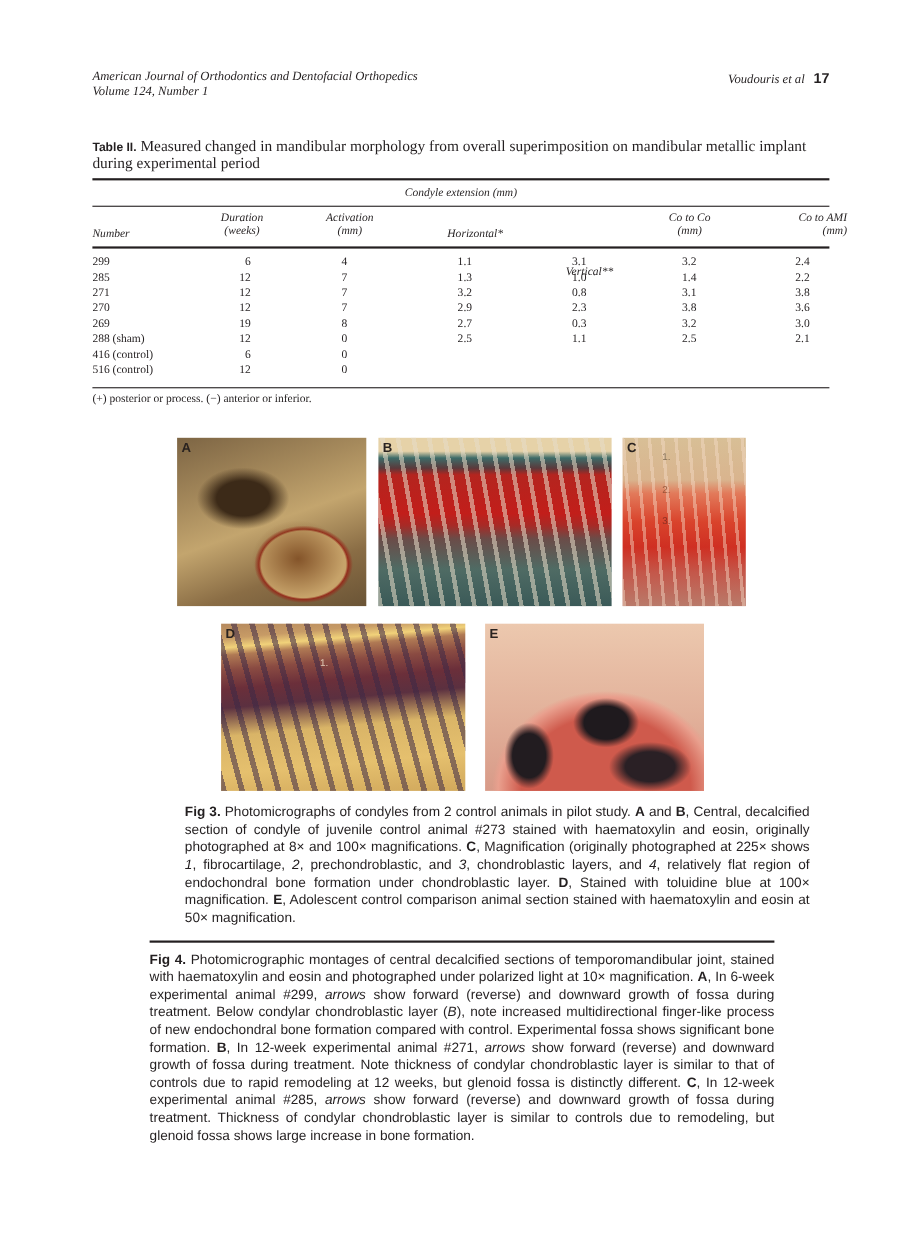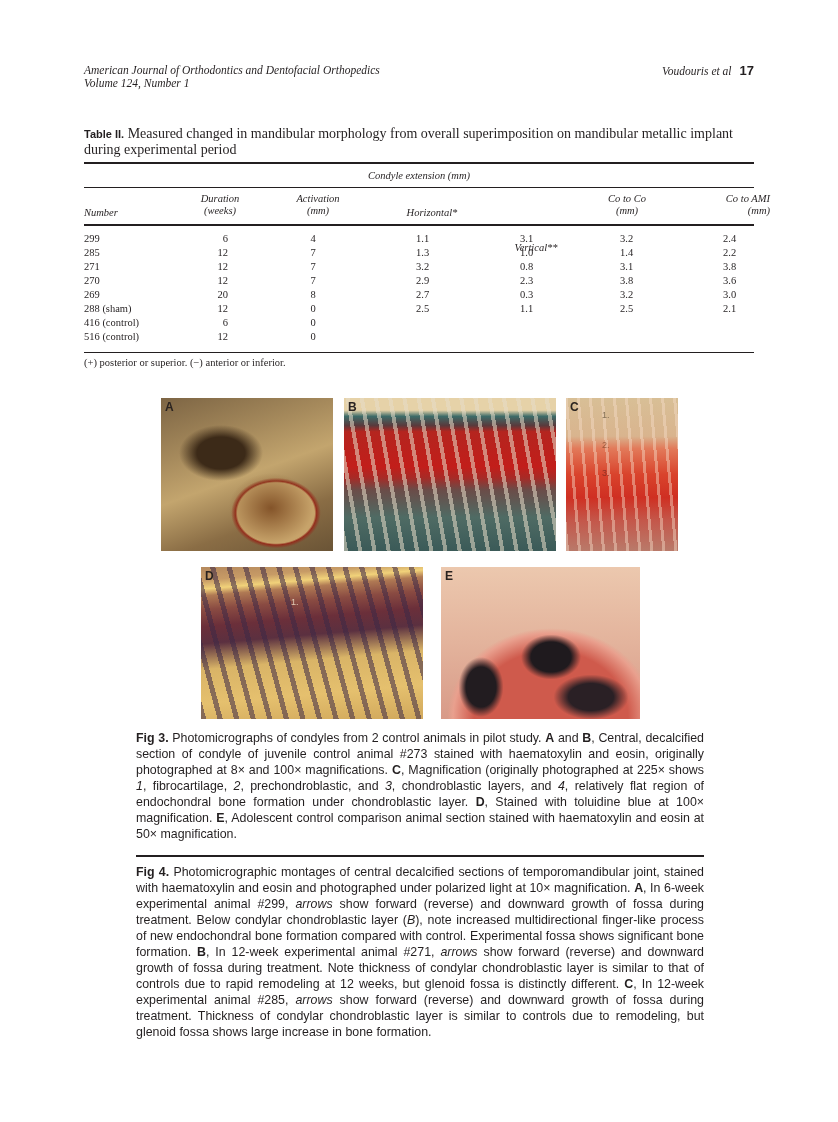--- a/index.html
+++ b/index.html
@@ -111,21 +111,21 @@
     <div class="cell serif" style="left:190px;width:38px;text-align:right;top:274px;">12</div>
     <div class="cell serif" style="left:305px;width:16px;text-align:center;top:274px;">7</div>
     <div class="cell serif" style="left:416px;top:274px;">2.9</div>
     <div class="cell serif" style="left:520px;top:274px;">2.3</div>
     <div class="cell serif" style="left:620px;top:274px;">3.8</div>
     <div class="cell serif" style="left:723px;top:274px;">3.6</div>
   </div>
 
   <div>
     <div class="cell serif" style="left:84px;top:288px;">269</div>
-    <div class="cell serif" style="left:190px;width:38px;text-align:right;top:288px;">20</div>
+    <div class="cell serif" style="left:190px;width:38px;text-align:right;top:288px;">19</div>
     <div class="cell serif" style="left:305px;width:16px;text-align:center;top:288px;">8</div>
     <div class="cell serif" style="left:416px;top:288px;">2.7</div>
     <div class="cell serif" style="left:520px;top:288px;">0.3</div>
     <div class="cell serif" style="left:620px;top:288px;">3.2</div>
     <div class="cell serif" style="left:723px;top:288px;">3.0</div>
   </div>
 
   <div>
     <div class="cell serif" style="left:84px;top:302px;">288 (sham)</div>
     <div class="cell serif" style="left:190px;width:38px;text-align:right;top:302px;">12</div>
@@ -142,21 +142,21 @@
     <div class="cell serif" style="left:305px;width:16px;text-align:center;top:316px;">0</div>
   </div>
 
   <div>
     <div class="cell serif" style="left:84px;top:330px;">516 (control)</div>
     <div class="cell serif" style="left:190px;width:38px;text-align:right;top:330px;">12</div>
     <div class="cell serif" style="left:305px;width:16px;text-align:center;top:330px;">0</div>
   </div>
 </div>
 
-<div class="footnote serif">(+) posterior or superior. (−) anterior or inferior.</div>
+<div class="footnote serif">(+) posterior or process. (−) anterior or inferior.</div>
 
 <div class="photo" style="left:161px;top:398px;width:172px;height:153px;
      background:
        radial-gradient(ellipse 60px 50px at 110px 110px, rgba(120,70,30,0.85), rgba(0,0,0,0) 70%),
        radial-gradient(ellipse 70px 55px at 115px 115px, #c7a36a 55%, rgba(150,40,25,0.9) 58%, rgba(0,0,0,0) 64%),
        radial-gradient(ellipse 60px 40px at 60px 55px, #3c2a18 40%, rgba(0,0,0,0) 70%),
        linear-gradient(160deg, #7d6544 0%, #a68a5c 30%, #c3a56e 50%, #8a6d45 75%, #6a5436 100%);">
   <span class="panel-label">A</span>
 </div>
 <div class="photo" style="left:344px;top:398px;width:212px;height:153px;
@@ -184,20 +184,20 @@
 <div class="photo" style="left:441px;top:567px;width:199px;height:152px;
      background:
        radial-gradient(ellipse 40px 30px at 110px 90px, #1f1a1e 50%, rgba(0,0,0,0) 75%),
        radial-gradient(ellipse 30px 40px at 40px 120px, #221c20 50%, rgba(0,0,0,0) 75%),
        radial-gradient(ellipse 50px 30px at 150px 130px, #2a2025 45%, rgba(0,0,0,0) 75%),
        radial-gradient(ellipse 140px 120px at 110px 150px, #cf5a4c 55%, #e9a08e 70%, rgba(0,0,0,0) 74%),
        linear-gradient(180deg, #ecc8ae 0%, #e3b39c 50%, #d89a88 100%);">
   <span class="panel-label">E</span>
 </div>
 
-<div class="fig-caption sans" style="top:730px;">
+<div class="fig-caption sans" style="top:730px;margin-left:32px;">
   <b>Fig 3.</b><span> Photomicrographs of condyles from 2 control animals in pilot study. </span><b>A</b><span> and </span><b>B</b><span>, Central, decalcified section of condyle of juvenile control animal #273 stained with haematoxylin and eosin, originally photographed at 8× and 100× magnifications. </span><b>C</b><span>, Magnification (originally photographed at 225× shows </span><i>1</i><span>, fibrocartilage, </span><i>2</i><span>, prechondroblastic, and </span><i>3</i><span>, chondroblastic layers, and </span><i>4</i><span>, relatively flat region of endochondral bone formation under chondroblastic layer. </span><b>D</b><span>, Stained with toluidine blue at 100× magnification. </span><b>E</b><span>, Adolescent control comparison animal section stained with haematoxylin and eosin at 50× magnification.</span>
 </div>
 
 <div class="fig4-rule"></div>
 <div class="fig-caption sans" style="top:864px;">
   <b>Fig 4.</b><span> Photomicrographic montages of central decalcified sections of temporomandibular joint, stained with haematoxylin and eosin and photographed under polarized light at 10× magnification. </span><b>A</b><span>, In 6-week experimental animal #299, </span><i>arrows</i><span> show forward (reverse) and downward growth of fossa during treatment. Below condylar chondroblastic layer (</span><i>B</i><span>), note increased multidirectional finger-like process of new endochondral bone formation compared with control. Experimental fossa shows significant bone formation. </span><b>B</b><span>, In 12-week experimental animal #271, </span><i>arrows</i><span> show forward (reverse) and downward growth of fossa during treatment. Note thickness of condylar chondroblastic layer is similar to that of controls due to rapid remodeling at 12 weeks, but glenoid fossa is distinctly different. </span><b>C</b><span>, In 12-week experimental animal #285, </span><i>arrows</i><span> show forward (reverse) and downward growth of fossa during treatment. Thickness of condylar chondroblastic layer is similar to controls due to remodeling, but glenoid fossa shows large increase in bone formation.</span>
 </div>
 
 </body></html>

